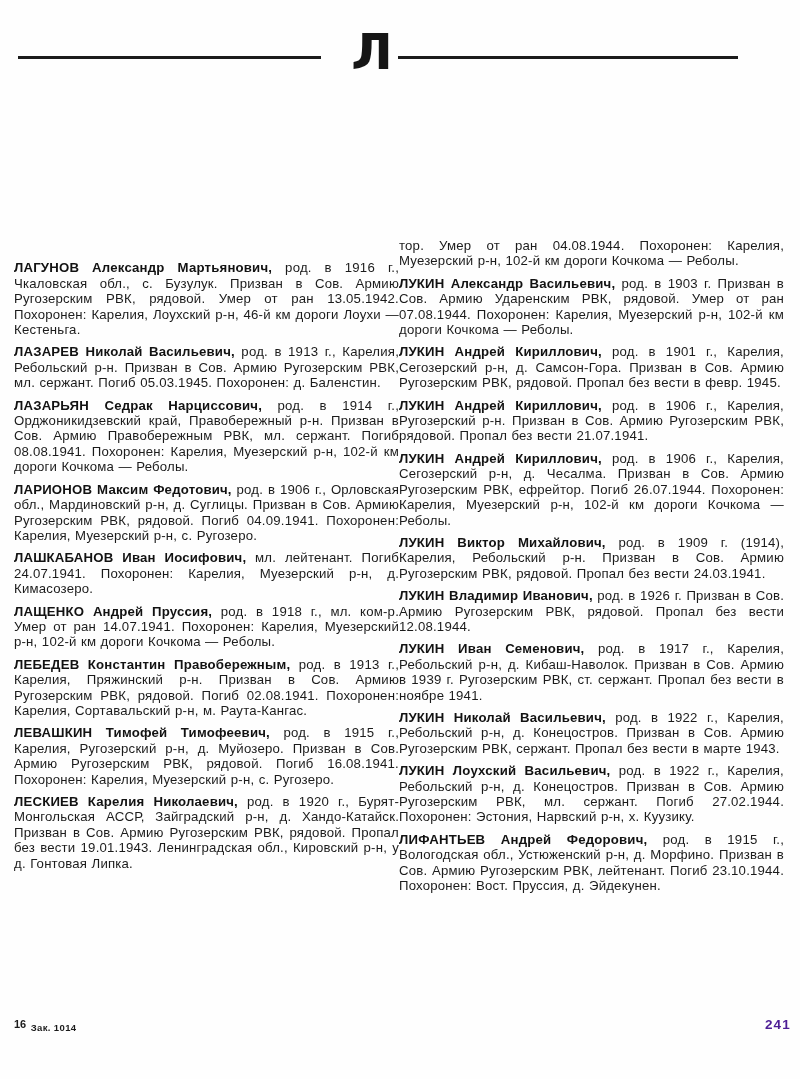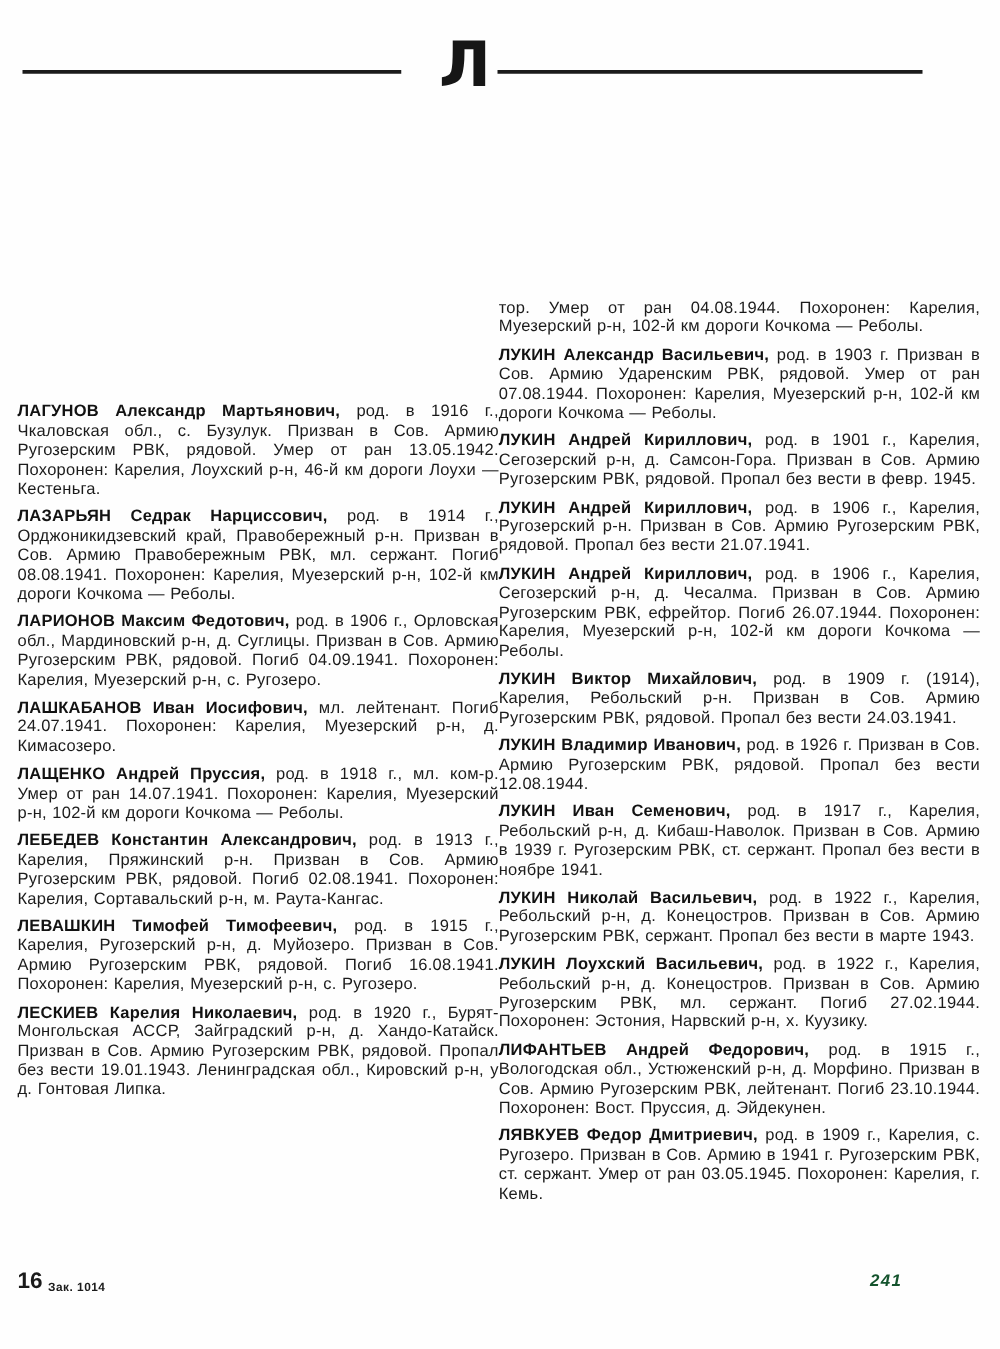--- a/index.html
+++ b/index.html
@@ -66,79 +66,78 @@
   }
 
   
   .printer-mark {
     position: absolute;
     left: 14px;
     top: 1014px;
     white-space: nowrap;
   }
   .sig-num {
-    font-size: 18px;
+    font-size: 11px;
     font-weight: 700;
     color: #1b1b1b;
   }
   .sig-note {
     font-size: 9.5px;
     font-weight: 700;
     color: #1b1b1b;
     position: relative;
     top: 3px;
     letter-spacing: 0.04em;
     margin-top: 20px;
   }
   .page-number {
     position: absolute;
-    left: 696px;
+    left: 765px;
     top: 1017px;
     font-size: 13.5px;
     font-weight: 700;
     letter-spacing: 0.08em;
-    color: #14532d;
-    font-style: italic;
+    color: #4c1d95;
   }
 </style>
 </head>
 <body>
 
 <div class="page">
 
   <header>
     <span class="rule rule-left"></span>
     <span class="section-letter">Л</span>
     <span class="rule rule-right"></span>
   </header>
 
   <main class="columns">
     <div class="column">
         <p class="entry"><b>ЛАГУНОВ Александр Мартьянович, </b><span>род. в 1916 г., Чкаловская обл., с. Бузулук. Призван в Сов. Армию Ругозерским РВК, рядовой. Умер от ран 13.05.1942. Похоронен: Карелия, Лоухский р-н, 46-й км дороги Лоухи — Кестеньга.</span></p>
+        <p class="entry"><b>ЛАЗАРЕВ Николай Васильевич, </b><span>род. в 1913 г., Карелия, Ребольский р-н. Призван в Сов. Армию Ругозерским РВК, мл. сержант. Погиб 05.03.1945. Похоронен: д. Баленстин.</span></p>
         <p class="entry"><b>ЛАЗАРЬЯН Седрак Нарциссович, </b><span>род. в 1914 г., Орджоникидзевский край, Правобережный р-н. Призван в Сов. Армию Правобережным РВК, мл. сержант. Погиб 08.08.1941. Похоронен: Карелия, Муезерский р-н, 102-й км дороги Кочкома — Реболы.</span></p>
         <p class="entry"><b>ЛАРИОНОВ Максим Федотович, </b><span>род. в 1906 г., Орловская обл., Мардиновский р-н, д. Суглицы. Призван в Сов. Армию Ругозерским РВК, рядовой. Погиб 04.09.1941. Похоронен: Карелия, Муезерский р-н, с. Ругозеро.</span></p>
         <p class="entry"><b>ЛАШКАБАНОВ Иван Иосифович, </b><span>мл. лейтенант. Погиб 24.07.1941. Похоронен: Карелия, Муезерский р-н, д. Кимасозеро.</span></p>
         <p class="entry"><b>ЛАЩЕНКО Андрей Пруссия, </b><span>род. в 1918 г., мл. ком-р. Умер от ран 14.07.1941. Похоронен: Карелия, Муезерский р-н, 102-й км дороги Кочкома — Реболы.</span></p>
-        <p class="entry"><b>ЛЕБЕДЕВ Константин Александрович, </b><span>род. в 1913 г., Карелия, Пряжинский р-н. Призван в Сов. Армию Ругозерским РВК, рядовой. Погиб 02.08.1941. Похоронен: Карелия, Сортавальский р-н, м. Раута-Кангас.</span></p>
+        <p class="entry"><b>ЛЕБЕДЕВ Константин Правобережным, </b><span>род. в 1913 г., Карелия, Пряжинский р-н. Призван в Сов. Армию Ругозерским РВК, рядовой. Погиб 02.08.1941. Похоронен: Карелия, Сортавальский р-н, м. Раута-Кангас.</span></p>
         <p class="entry"><b>ЛЕВАШКИН Тимофей Тимофеевич, </b><span>род. в 1915 г., Карелия, Ругозерский р-н, д. Муйозеро. Призван в Сов. Армию Ругозерским РВК, рядовой. Погиб 16.08.1941. Похоронен: Карелия, Муезерский р-н, с. Ругозеро.</span></p>
         <p class="entry"><b>ЛЕСКИЕВ Карелия Николаевич, </b><span>род. в 1920 г., Бурят-Монгольская АССР, Зайградский р-н, д. Хандо-Катайск. Призван в Сов. Армию Ругозерским РВК, рядовой. Пропал без вести 19.01.1943. Ленинградская обл., Кировский р-н, у д. Гонтовая Липка.</span></p>
       </div>
     <div class="column">
         <p class="entry"><span>тор. Умер от ран 04.08.1944. Похоронен: Карелия, Муезерский р-н, 102-й км дороги Кочкома — Реболы.</span></p>
         <p class="entry"><b>ЛУКИН Александр Васильевич, </b><span>род. в 1903 г. Призван в Сов. Армию Ударенским РВК, рядовой. Умер от ран 07.08.1944. Похоронен: Карелия, Муезерский р-н, 102-й км дороги Кочкома — Реболы.</span></p>
         <p class="entry"><b>ЛУКИН Андрей Кириллович, </b><span>род. в 1901 г., Карелия, Сегозерский р-н, д. Самсон-Гора. Призван в Сов. Армию Ругозерским РВК, рядовой. Пропал без вести в февр. 1945.</span></p>
         <p class="entry"><b>ЛУКИН Андрей Кириллович, </b><span>род. в 1906 г., Карелия, Ругозерский р-н. Призван в Сов. Армию Ругозерским РВК, рядовой. Пропал без вести 21.07.1941.</span></p>
         <p class="entry"><b>ЛУКИН Андрей Кириллович, </b><span>род. в 1906 г., Карелия, Сегозерский р-н, д. Чесалма. Призван в Сов. Армию Ругозерским РВК, ефрейтор. Погиб 26.07.1944. Похоронен: Карелия, Муезерский р-н, 102-й км дороги Кочкома — Реболы.</span></p>
         <p class="entry"><b>ЛУКИН Виктор Михайлович, </b><span>род. в 1909 г. (1914), Карелия, Ребольский р-н. Призван в Сов. Армию Ругозерским РВК, рядовой. Пропал без вести 24.03.1941.</span></p>
         <p class="entry"><b>ЛУКИН Владимир Иванович, </b><span>род. в 1926 г. Призван в Сов. Армию Ругозерским РВК, рядовой. Пропал без вести 12.08.1944.</span></p>
         <p class="entry"><b>ЛУКИН Иван Семенович, </b><span>род. в 1917 г., Карелия, Ребольский р-н, д. Кибаш-Наволок. Призван в Сов. Армию в 1939 г. Ругозерским РВК, ст. сержант. Пропал без вести в ноябре 1941.</span></p>
         <p class="entry"><b>ЛУКИН Николай Васильевич, </b><span>род. в 1922 г., Карелия, Ребольский р-н, д. Конецостров. Призван в Сов. Армию Ругозерским РВК, сержант. Пропал без вести в марте 1943.</span></p>
         <p class="entry"><b>ЛУКИН Лоухский Васильевич, </b><span>род. в 1922 г., Карелия, Ребольский р-н, д. Конецостров. Призван в Сов. Армию Ругозерским РВК, мл. сержант. Погиб 27.02.1944. Похоронен: Эстония, Нарвский р-н, х. Куузику.</span></p>
         <p class="entry"><b>ЛИФАНТЬЕВ Андрей Федорович, </b><span>род. в 1915 г., Вологодская обл., Устюженский р-н, д. Морфино. Призван в Сов. Армию Ругозерским РВК, лейтенант. Погиб 23.10.1944. Похоронен: Вост. Пруссия, д. Эйдекунен.</span></p>
-        <p class="entry"><b>ЛЯВКУЕВ Федор Дмитриевич, </b><span>род. в 1909 г., Карелия, с. Ругозеро. Призван в Сов. Армию в 1941 г. Ругозерским РВК, ст. сержант. Умер от ран 03.05.1945. Похоронен: Карелия, г. Кемь.</span></p>
       </div>
   </main>
 
   <div class="printer-mark">
     <span class="sig-num">16</span>
     <span class="sig-note">Зак. 1014</span>
   </div>
 
   <div class="page-number">241</div>
 

